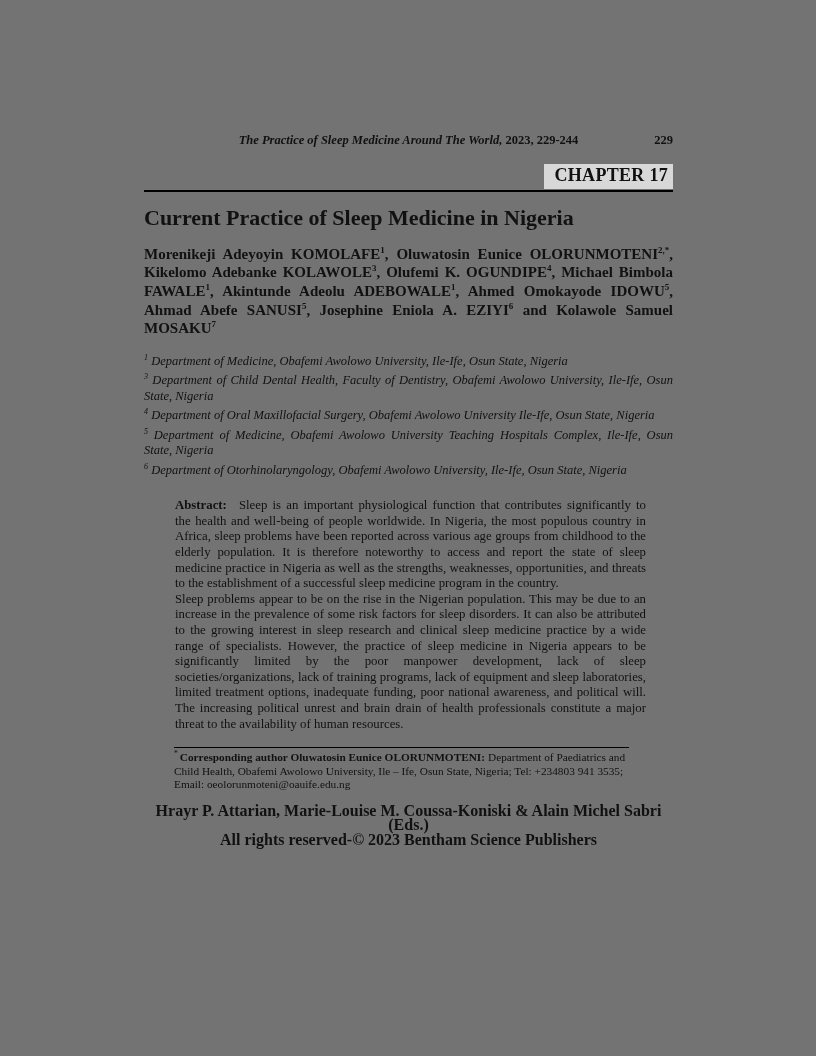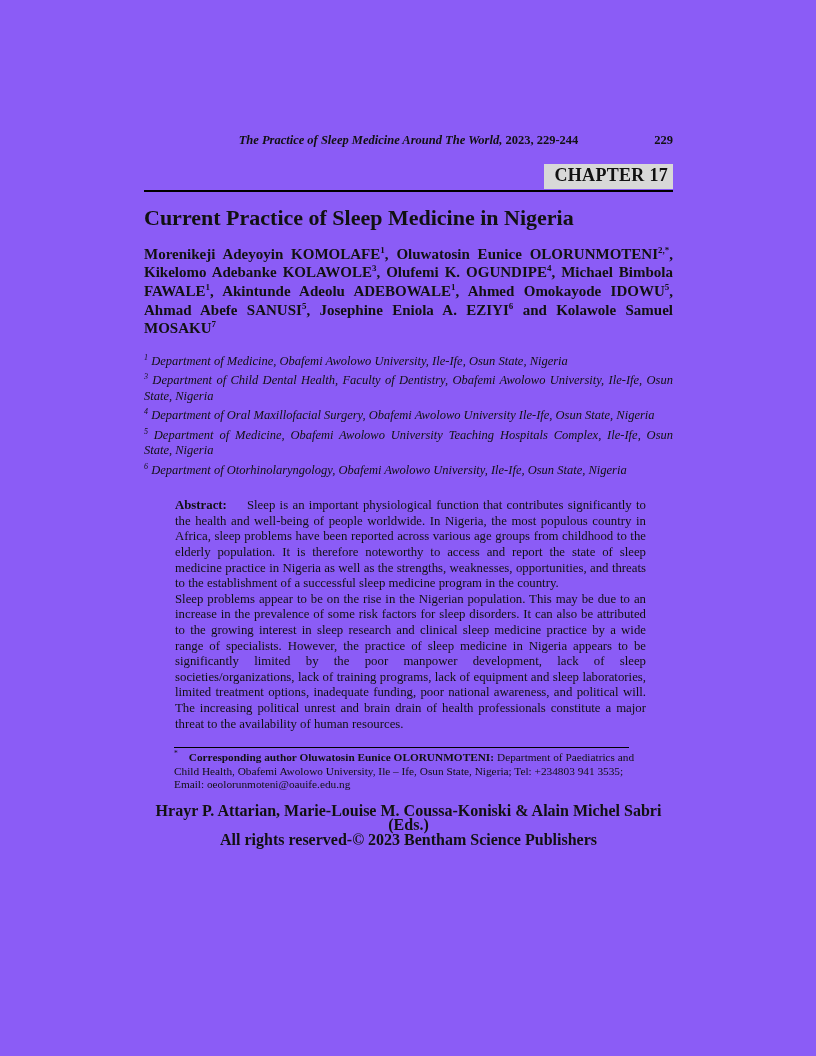--- a/index.html
+++ b/index.html
@@ -1,21 +1,21 @@
 <!DOCTYPE html>
 <html><head>
 <meta charset="utf-8">
 <style>
   * { margin: 0; padding: 0; box-sizing: border-box; }
   html, body { background: #ffffff; }
   .page {
     position: relative;
     width: 816px;
     height: 1056px;
-    background: #8b5cf6;
+    background: #737373;
     color: #111111;
     font-family: "Liberation Serif", "DejaVu Serif", serif;
     overflow: hidden;
   }
   .content {
     position: absolute;
     left: 144px;
     top: 132px;
     width: 529px;
   }
@@ -78,36 +78,36 @@
     text-align: justify;
   }
   .affil sup { font-size: 8px; line-height: 0; }
   
   .abstract { margin: 20px 27px 0 31px; }
   .abs-p {
     font-size: 12.8px;
     line-height: 15.6px;
     text-align: justify;
   }
-  .abs-label { margin-right: 20px; }
+  .abs-label { margin-right: 12px; }
   .abs-p2 { }
   
   .footnote { margin: 15px 26px 0 30px; }
   .fn-rule {
     border: none;
     border-top: 1.5px solid #000;
     width: 455px;
   }
   .fn-text {
     margin-top: 3px;
     font-size: 11.3px;
     line-height: 13.6px;
   }
   .fn-text sup { font-size: 7.5px; line-height: 0; }
-  .fn-label { margin-left: 11px; margin-right: 3px; }
+  .fn-label { margin-left: 2px; margin-right: 3px; }
   
   .footer {
     margin-top: 12px;
     text-align: center;
     font-size: 16px;
     font-weight: bold;
     line-height: 14.5px;
   }
 </style>
 </head>

